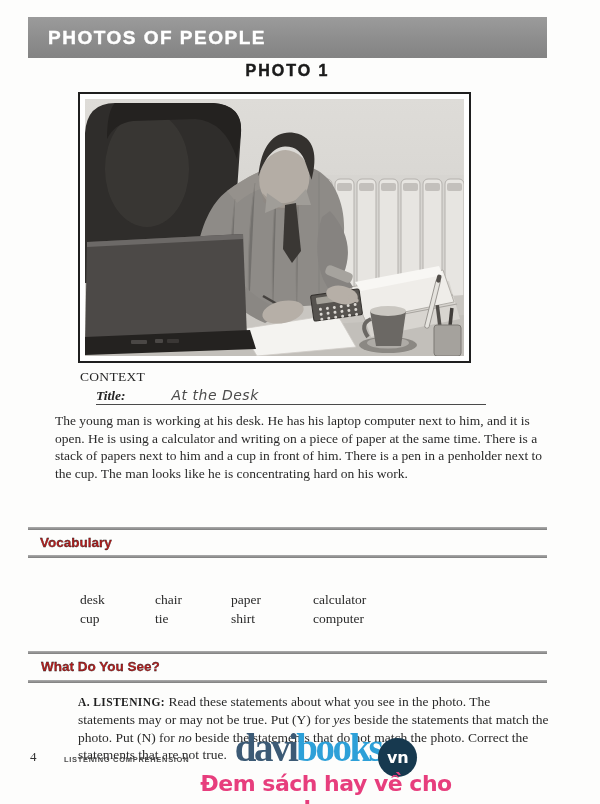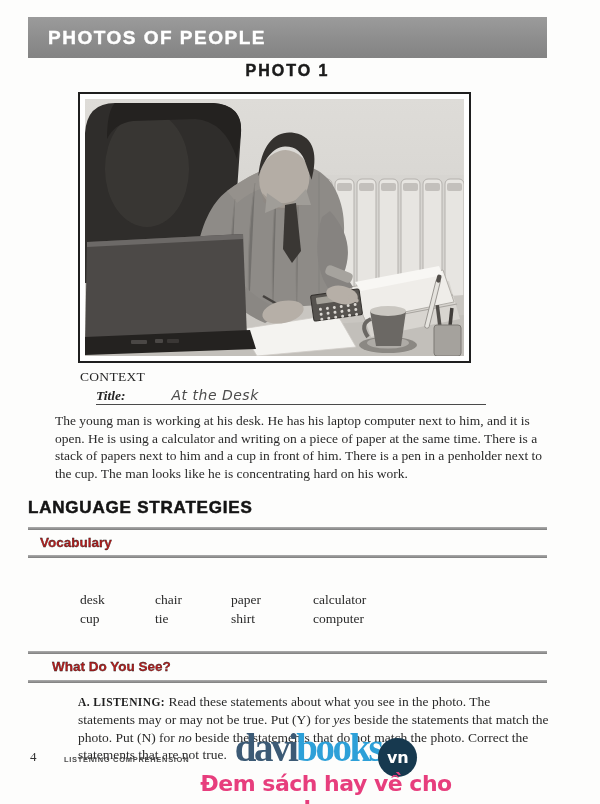--- a/index.html
+++ b/index.html
@@ -55,21 +55,21 @@
   }
   .rule { left:28px; width:519px; height:3px;
     background:linear-gradient(180deg,#adadad,#7e7e7e); }
   .rule1 { top:527px; } .rule2 { top:555px; } .rule3 { top:651px; } .rule4 { top:680px; }
 
   .subsection-heading {
     font-family:"Liberation Sans", sans-serif; font-weight:700; font-size:13.5px;
     color:#b91c1c; -webkit-text-stroke:0.3px #1a1a1a;
   }
   .vocab-heading { left:40px; top:535px; }
-  .wdys-heading { left:52px; top:659px; }
+  .wdys-heading { left:41px; top:659px; }
 
   .directions-label {
     font-weight:700; font-size:11.5px; letter-spacing:0.4px; color:#1f1f1f;
   }
   .vocab-directions { left:78px; top:570px; font-size:13.5px; }
   .vocab-directions .directions-label { margin-right:7px; }
 
   .word-grid {
     left:80px; top:591px; display:grid; grid-template-columns:75px 76px 82px auto;
     font-size:13.5px; line-height:18.5px; color:#2a2a2a;
@@ -262,21 +262,20 @@
     </svg>
   </div>
 
   <div class="abs context-heading">CONTEXT</div>
   <div class="abs title-row">
     <span class="title-label">Title:</span>
     <span class="title-value">At the Desk</span>
   </div>
   <div class="abs description">The young man is working at his desk. He has his laptop computer next to him, and it is open. He is using a calculator and writing on a piece of paper at the same time. There is a stack of papers next to him and a cup in front of him. There is a pen in a penholder next to the cup. The man looks like he is concentrating hard on his work.</div>
 
-  <div class="abs ls-heading">LANGUAGE STRATEGIES</div>
 
   <div class="abs rule rule1"></div>
   <div class="abs subsection-heading vocab-heading">Vocabulary</div>
   <div class="abs rule rule2"></div>
 
 
   <div class="abs word-grid">
     <span>desk</span>
     <span>chair</span>
     <span>paper</span>

